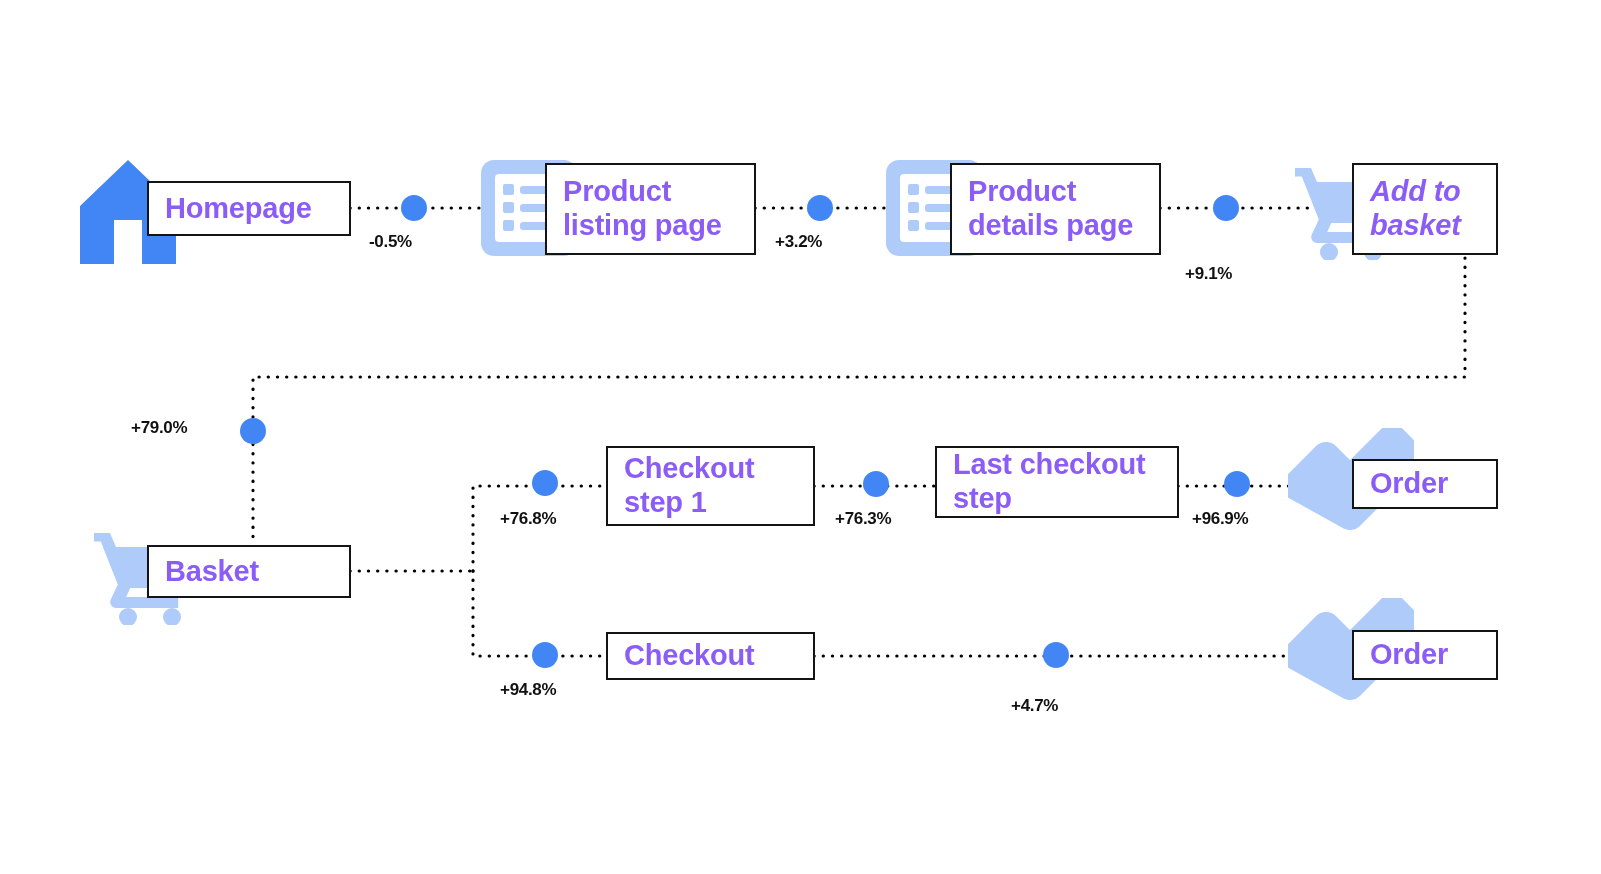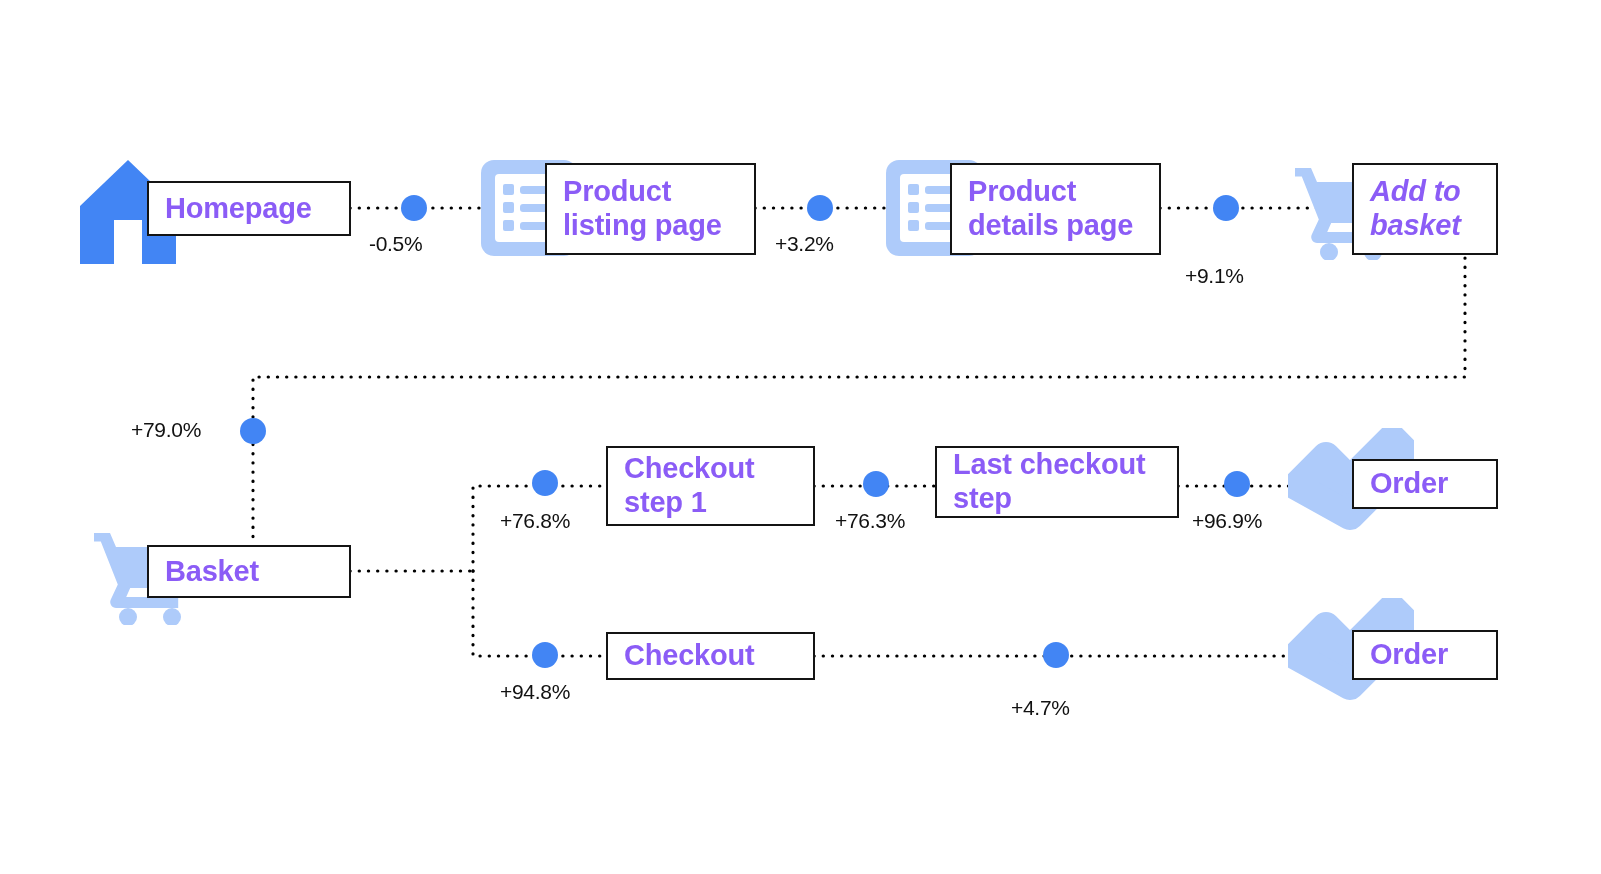--- a/index.html
+++ b/index.html
@@ -40,22 +40,22 @@
     line-height: 1.16;
     color: #8b5cf6;
     letter-spacing: -0.2px;
     padding-left: 16px;
     padding-right: 10px;
     white-space: pre-line;
   }
   .delta {
     position: absolute;
     font-family: "Liberation Sans", sans-serif;
-    font-weight: normal;
-    font-size: 21px;
+    font-weight: bold;
+    font-size: 17px;
     color: #111111;
     letter-spacing: -0.3px;
     white-space: nowrap;
     z-index: 7;
   }
   .icon-wrap {
     position: absolute;
     z-index: 2;
   }
 </style>

